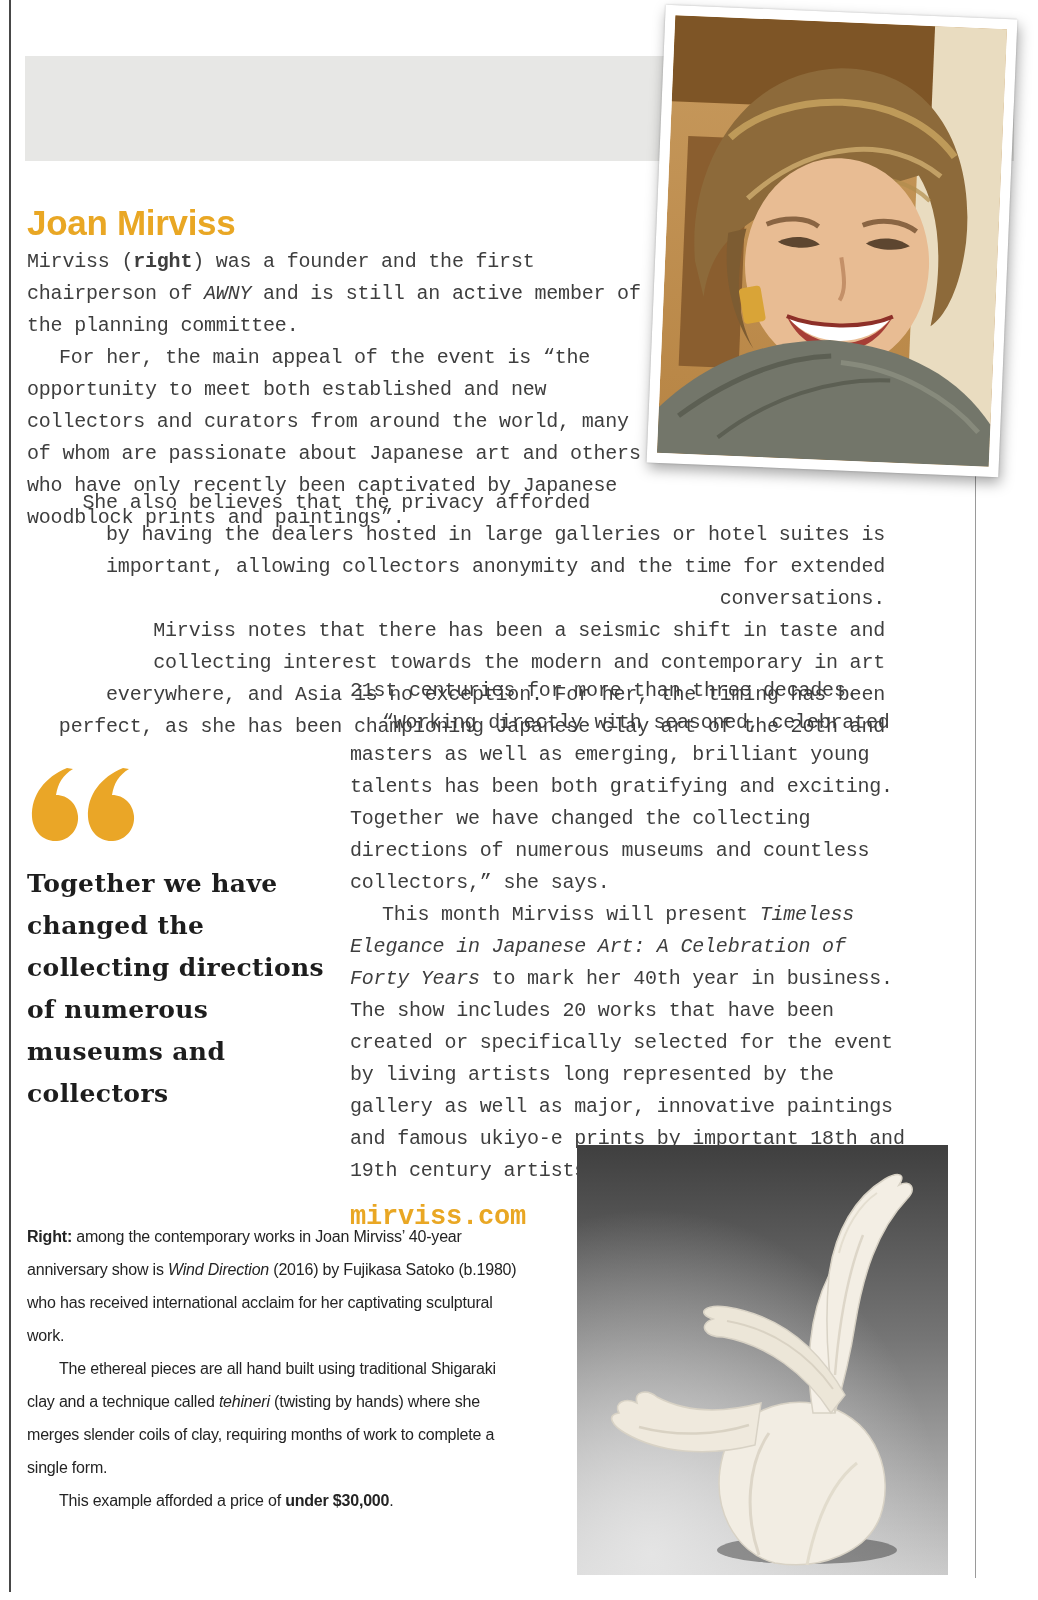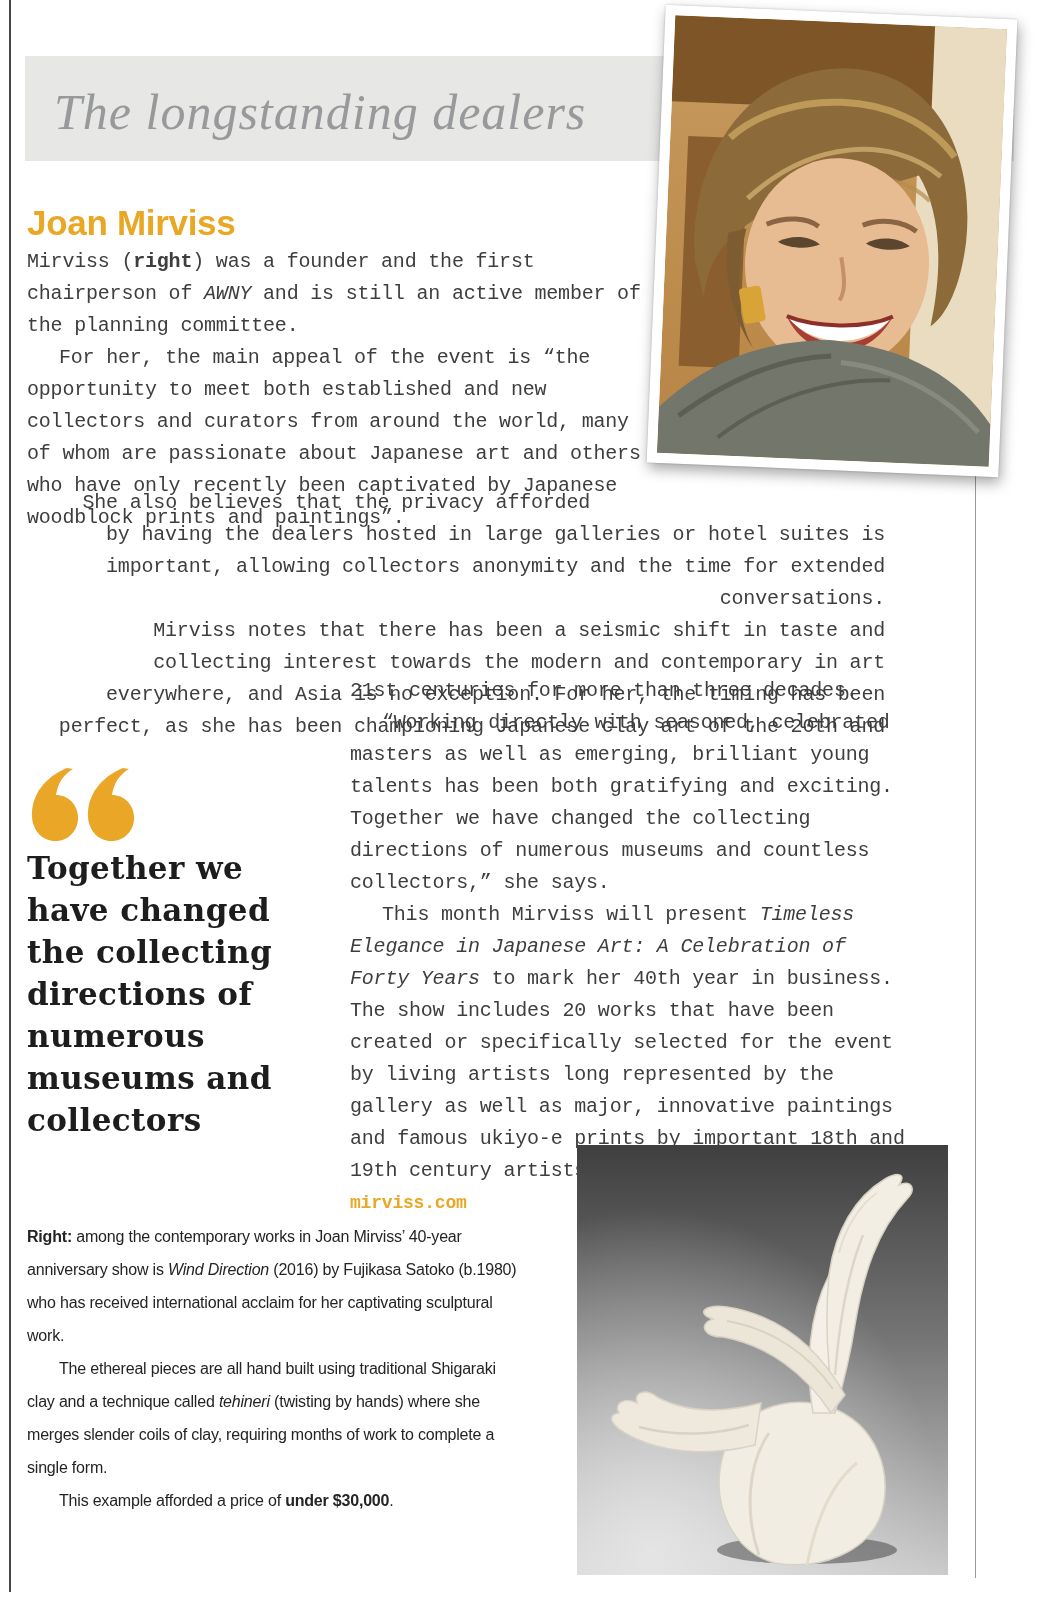--- a/index.html
+++ b/index.html
@@ -11,45 +11,44 @@
   .page-title{position:absolute;left:54px;top:66px;font-family:"Liberation Serif","DejaVu Serif",serif;
         font-style:italic;font-size:50px;line-height:92px;color:#97999a;letter-spacing:1px;}
   .section-heading{position:absolute;left:27px;top:203px;font-size:35px;font-weight:bold;color:#e9a724;letter-spacing:-0.3px;}
   .body-block{position:absolute;color:#3e3e3e;font-size:20px;line-height:32px;letter-spacing:-0.2px;font-family:Liberation Mono, monospace;}
   .body-block p{margin:0;}
   .indent{text-indent:32px;}
   .block1{left:27px;top:246px;width:628px;}
   .block2{left:27px;top:487px;width:858px;text-align:right;}
   .block3{left:350px;top:675px;width:556px;}
   .photo-spacer{float:right;width:295px;height:30px;}
-  .site-link{display:inline-block;margin-top:0;color:#e9a724;font-weight:bold;font-size:18px;line-height:32px;
+  .site-link{display:inline-block;margin-top:14px;color:#e9a724;font-weight:bold;font-size:27px;line-height:32px;
         text-decoration:none;letter-spacing:-0.2px;}
   .pullquote{position:absolute;left:27px;top:765px;width:305px;}
   .quote-mark{width:110px;height:78px;display:block;}
-  .pullquote-text{margin-top:4px;width:300px;font-family:"DejaVu Serif","Liberation Serif",serif;
-        font-weight:bold;font-size:31px;line-height:42px;color:#1d1d1d;letter-spacing:0.4px;}
+  .pullquote-text{margin-top:20px;width:300px;font-family:"DejaVu Serif","Liberation Serif",serif;
+        font-weight:bold;font-size:25px;line-height:42px;color:#1d1d1d;letter-spacing:0.4px;}
   .caption{position:absolute;left:27px;top:1220px;width:492px;color:#242424;font-size:16px;line-height:33px;letter-spacing:-0.2px;}
   .caption p{margin:0;}
   .portrait-card{position:absolute;left:656px;top:12px;width:332px;height:438px;background:#fff;padding:10px;
         transform:rotate(2.4deg);transform-origin:50% 50%;
         box-shadow:2px 6px 14px rgba(0,0,0,0.35),0 0 2px rgba(0,0,0,0.25);}
   .portrait-card svg{display:block;width:100%;height:100%;}
   .sculpture-photo{position:absolute;left:577px;top:1145px;width:371px;height:430px;}
   .sculpture-photo svg{display:block;width:100%;height:100%;}
 </style>
 </head>
 <body>
 
 <div class="page">
 
   <div class="left-rule"></div>
   <div class="right-rule"></div>
 
   <div class="header-band"></div>
-  <div class="page-title">The longstanding dealers</div>
 
   <div class="portrait-card">
     <svg viewBox="0 0 332 438" preserveAspectRatio="none">
       <defs>
         <linearGradient id="wall" x1="0" y1="0" x2="0" y2="1">
           <stop offset="0" stop-color="#c79a5e"></stop>
             <stop offset="1" stop-color="#b78443"></stop>
         </linearGradient>
       </defs>
       <rect x="0" y="0" width="332" height="438" fill="url(#wall)"></rect>

